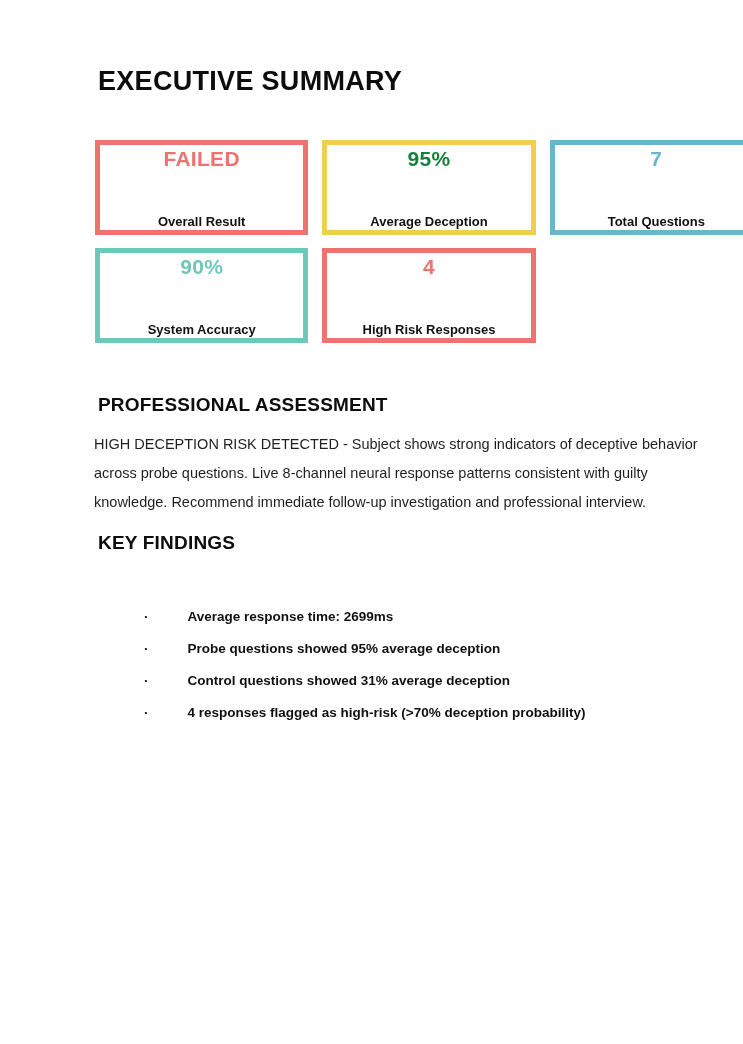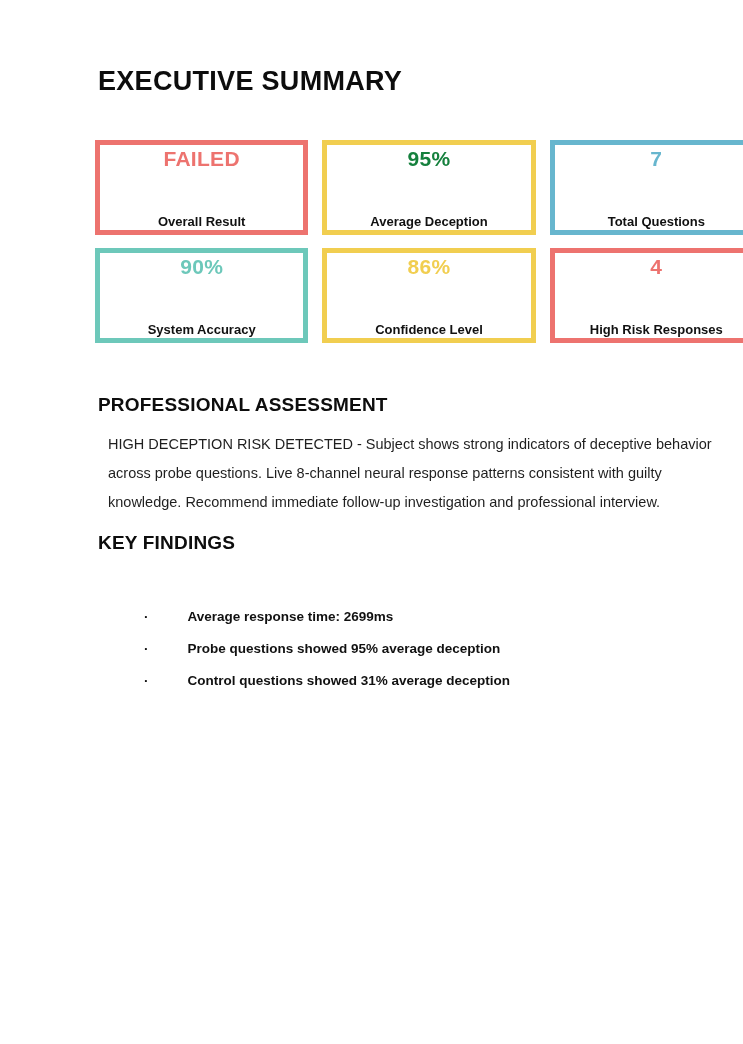--- a/index.html
+++ b/index.html
@@ -61,21 +61,21 @@
     position: absolute;
     left: 50px;
     font-size: 19px;
     font-weight: bold;
     letter-spacing: 0.2px;
     color: #0d0d0d;
   }
   .heading-assessment { top: 346px; }
   .assessment-body {
     position: absolute;
-    left: 60px;
+    left: 46px;
     top: 382px;
     width: 648px;
     font-size: 14.5px;
     line-height: 29px;
     font-weight: normal;
     color: #1f1f1f;
   }
   .heading-findings { top: 484px; }
   .findings-list {
     position: absolute;
@@ -127,39 +127,36 @@
     <div class="metric-card" style="border-color: rgb(103, 182, 206);">
       <div class="metric-value" style="color: rgb(103, 182, 206);">7</div>
       <div class="metric-label">Total Questions</div>
     </div>
 
     <div class="metric-card" style="border-color: rgb(109, 200, 186);">
       <div class="metric-value" style="color: rgb(109, 200, 186);">90%</div>
       <div class="metric-label">System Accuracy</div>
     </div>
 
-    <div class="metric-card" style="border-color: rgb(241, 206, 80);">
-      <div class="metric-value" style="color: rgb(241, 206, 80);">86%</div>
-      <div class="metric-label">Confidence Level</div>
-    </div>
 
     <div class="metric-card" style="border-color: rgb(237, 115, 111);">
       <div class="metric-value" style="color: rgb(237, 115, 111);">4</div>
       <div class="metric-label">High Risk Responses</div>
     </div>
 
   </div>
 
   <h2 class="section-heading heading-assessment">PROFESSIONAL ASSESSMENT</h2>
 
   <p class="assessment-body">HIGH DECEPTION RISK DETECTED - Subject shows strong indicators of deceptive behavior across probe questions. Live 8-channel neural response patterns consistent with guilty knowledge. Recommend immediate follow-up investigation and professional interview.</p>
 
   <h2 class="section-heading heading-findings">KEY FINDINGS</h2>
 
   <ul class="findings-list">
     <li class="finding-item"><span class="bullet-glyph">·</span><span>Average response time: 2699ms</span></li>
     <li class="finding-item"><span class="bullet-glyph">·</span><span>Probe questions showed 95% average deception</span></li>
     <li class="finding-item"><span class="bullet-glyph">·</span><span>Control questions showed 31% average deception</span></li>
+    <li class="finding-item"><span class="bullet-glyph">·</span><span>4 responses flagged as high-risk (&gt;70% deception probability)</span></li>
   </ul>
 
   <div class="page-footer">Page 2 of 4</div>
 
 </div>
 
 </body></html>

